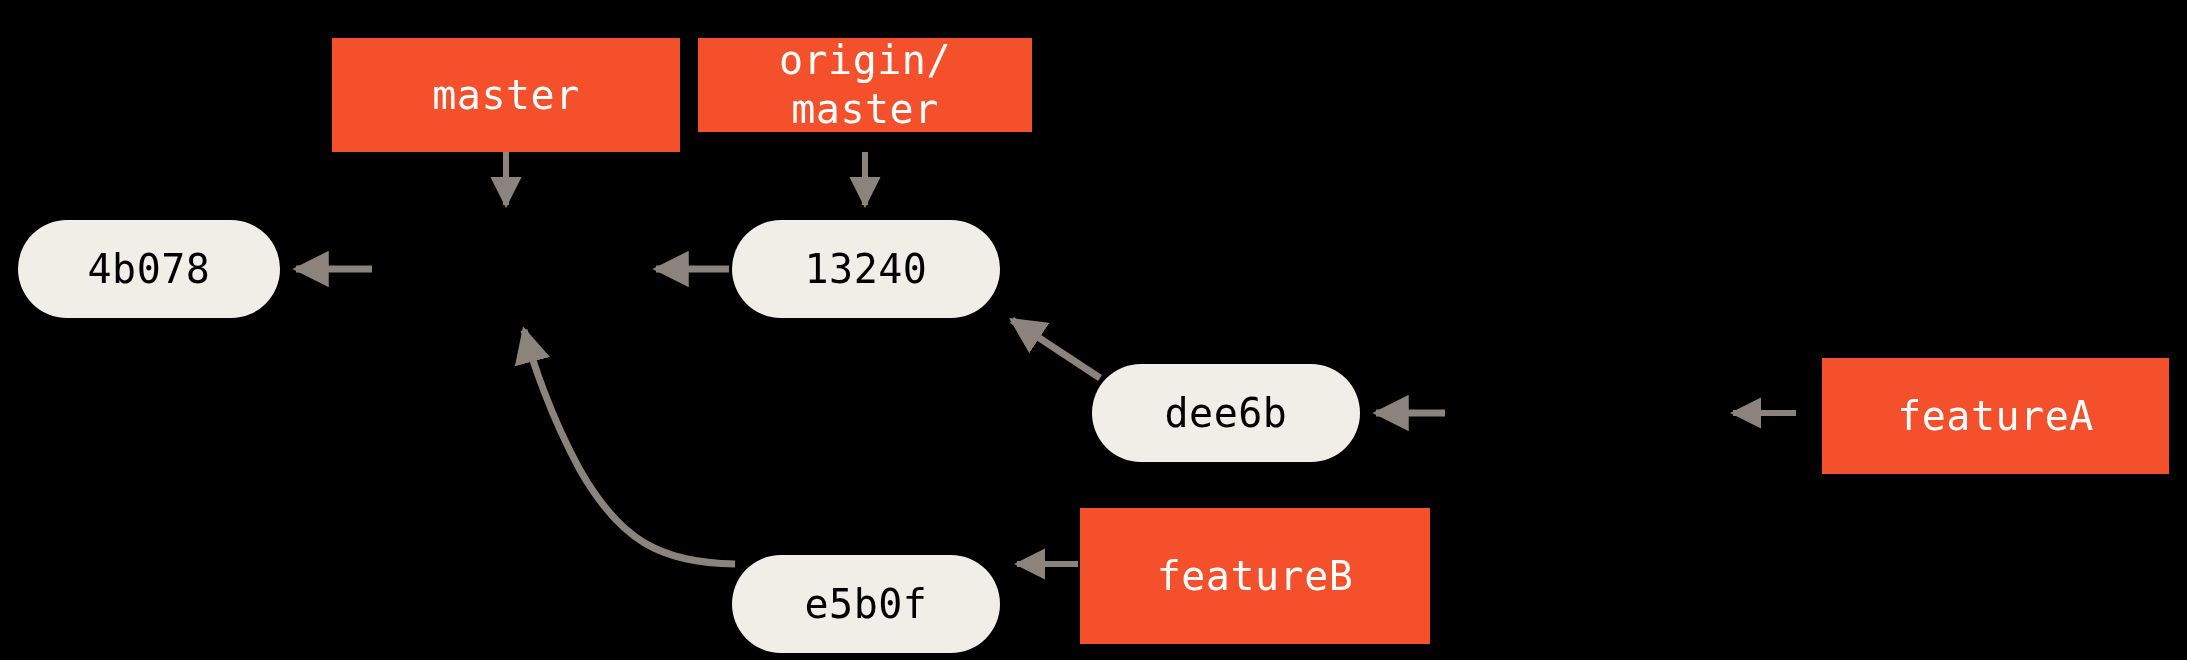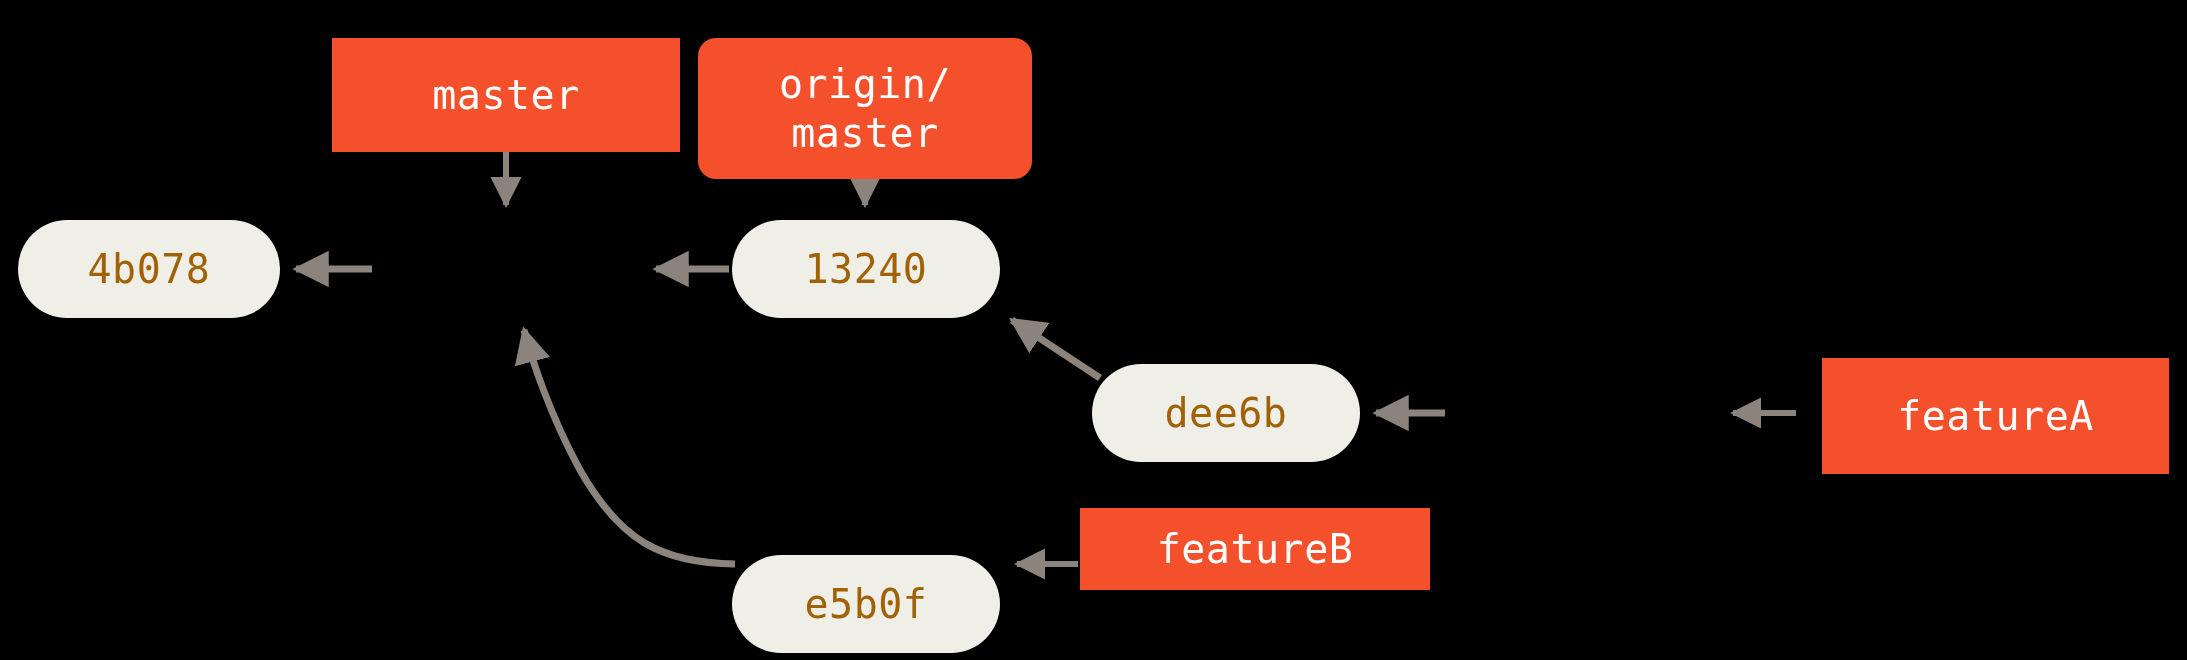--- a/index.html
+++ b/index.html
@@ -23,21 +23,21 @@
     height: 660px;
     pointer-events: none;
   }
   .commit {
     position: absolute;
     background: #EFEFE7;
     border-radius: 52px;
     display: flex;
     align-items: center;
     justify-content: center;
-    color: #a16207;
+    color: #000000;
     font-size: 40px;
     letter-spacing: 0.5px;
     font-family: "DejaVu Sans Mono", "Liberation Mono", monospace;
     z-index: 3;
   }
   .branch {
     position: absolute;
     background: #F4502B;
     display: flex;
     align-items: center;
@@ -80,30 +80,30 @@
 
     <line x1="1796" y1="413" x2="1733" y2="413" stroke="#8C847C" stroke-width="6" marker-end="url(#arrow)"></line>
 
     <line x1="1078" y1="564" x2="1017" y2="564" stroke="#8C847C" stroke-width="6" marker-end="url(#arrow)"></line>
   </svg>
 
   <div class="branch" style="left:332px; top:38px; width:348px; height:114px;">
     <span>master</span>
   </div>
 
-  <div class="branch" style="left:698px; top:38px; width:334px; height:141px;border-radius:18px;">
+  <div class="branch" style="left:698px; top:38px; width:334px; height:94px;">
     <span>origin/
 master</span>
   </div>
 
   <div class="branch" style="left:1798px; top:358px; width:347px; height:116px;margin-left:24px;">
     <span>featureA</span>
   </div>
 
-  <div class="branch" style="left:1080px; top:508px; width:350px; height:82px;">
+  <div class="branch" style="left:1080px; top:508px; width:350px; height:136px;">
     <span>featureB</span>
   </div>
 
   <div class="commit" style="left:18px; top:220px; width:262px; height:98px;">
     <span>4b078</span>
   </div>
 
 
   <div class="commit" style="left:732px; top:220px; width:268px; height:98px;">
     <span>13240</span>

